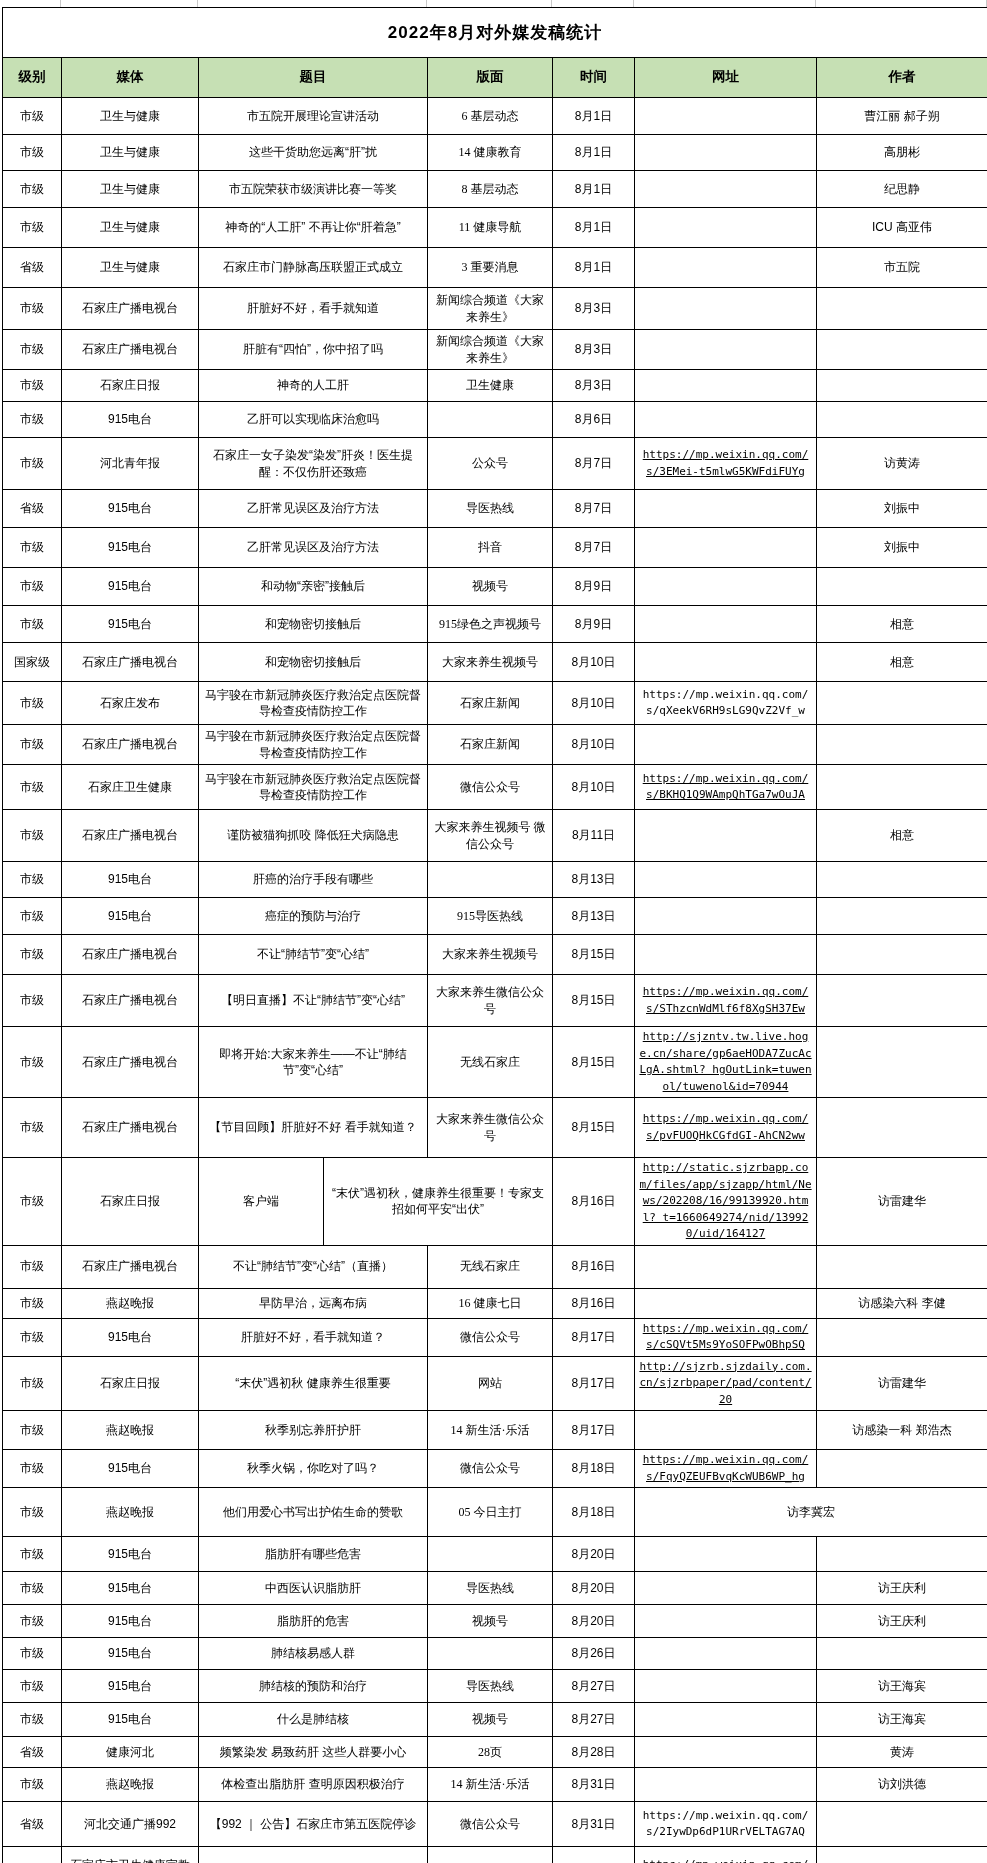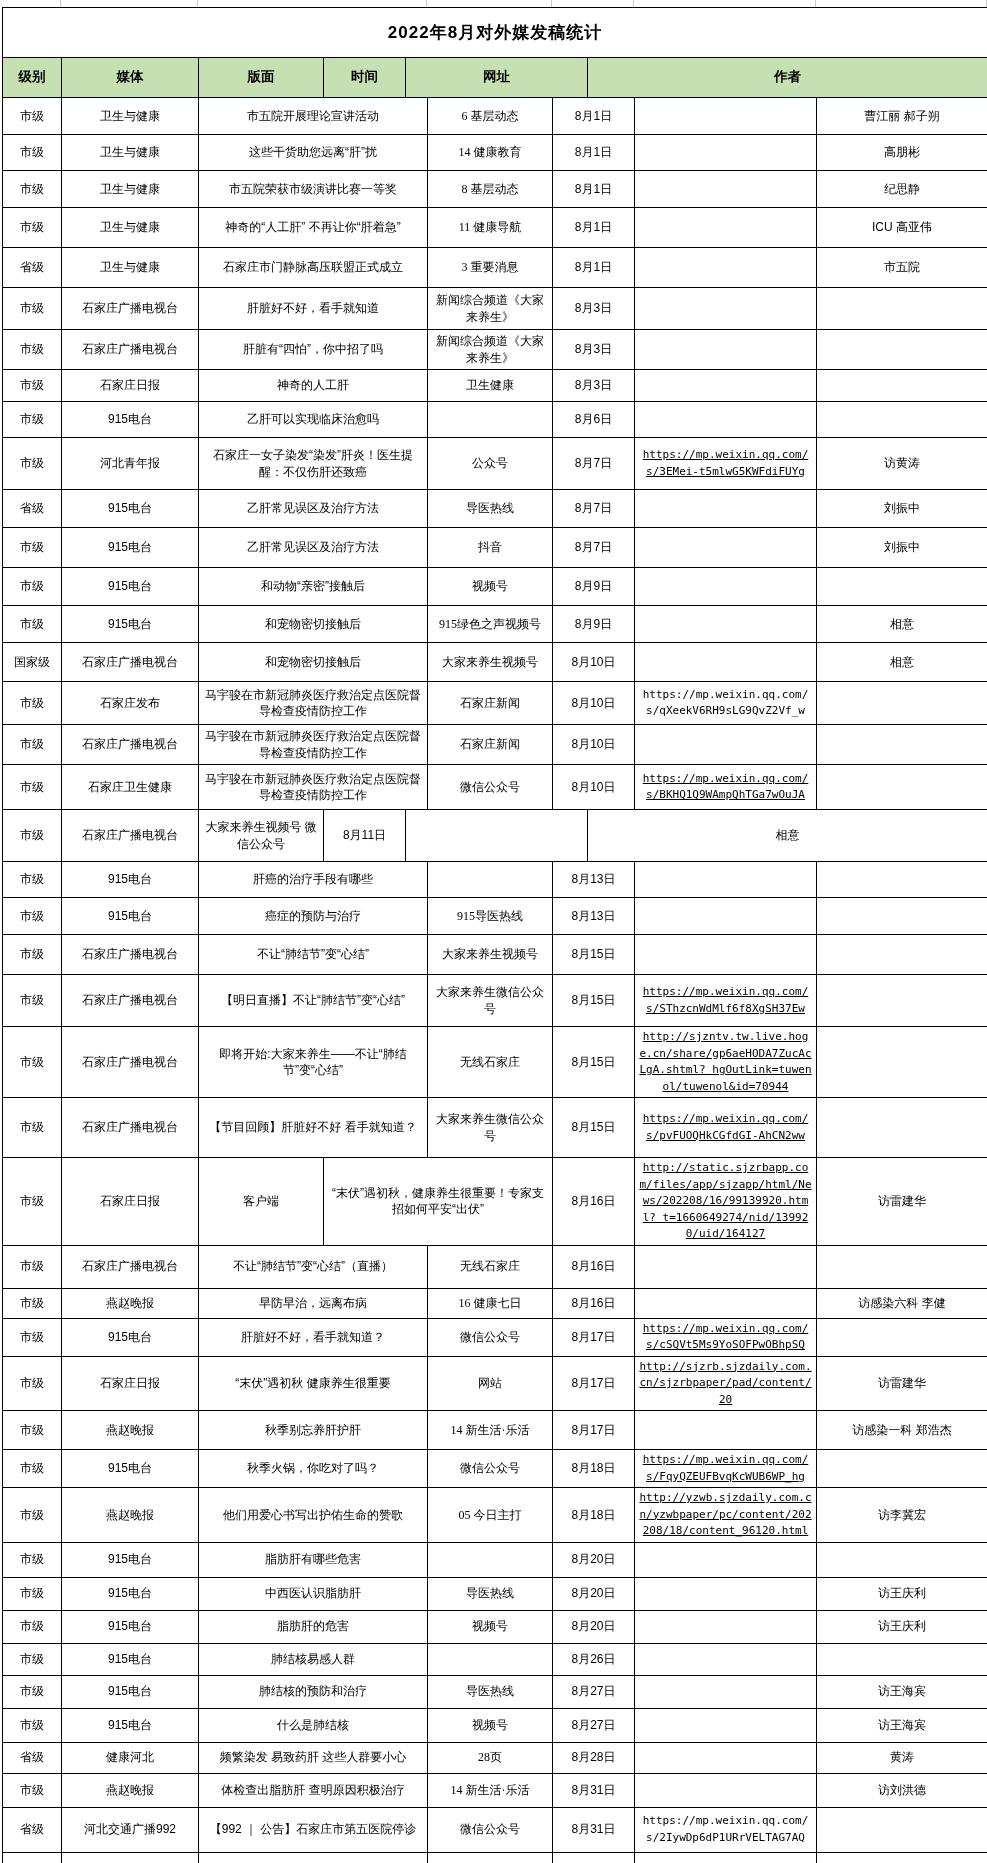--- a/index.html
+++ b/index.html
@@ -40,20 +40,21 @@
     <div class="gcell c5"></div>
     <div class="gcell c6"></div>
   </div>
 
   <div class="xtable">
     <div class="title-row">2022年8月对外媒发稿统计</div>
 
     <div class="header-row">
       <div class="cell c0">级别</div>
       <div class="cell c1">媒体</div>
+      <div class="cell c2">题目</div>
       <div class="cell c3">版面</div>
       <div class="cell c4">时间</div>
       <div class="cell c5">网址</div>
       <div class="cell c6">作者</div>
     </div>
 
     <div id="rows">
         <div class="row" style="min-height: 37px;">
           <div class="cell c0">市级</div>
           <div class="cell c1">卫生与健康</div>
@@ -218,20 +219,21 @@
           <div class="cell c3">微信公众号</div>
           <div class="cell c4">8月10日</div>
           <div class="cell c5">
             <span class="url-text url-underline">https://mp.weixin.qq.com/s/BKHQ1Q9WAmpQhTGa7wOuJA</span>
           </div>
           <div class="cell c6"></div>
         </div>
         <div class="row" style="min-height: 52px;">
           <div class="cell c0">市级</div>
           <div class="cell c1">石家庄广播电视台</div>
+          <div class="cell c2">谨防被猫狗抓咬 降低狂犬病隐患</div>
           <div class="cell c3">大家来养生视频号 微信公众号</div>
           <div class="cell c4">8月11日</div>
           <div class="cell c5"></div>
           <div class="cell c6">相意</div>
         </div>
         <div class="row" style="min-height: 36px;">
           <div class="cell c0">市级</div>
           <div class="cell c1">915电台</div>
           <div class="cell c2">肝癌的治疗手段有哪些</div>
           <div class="cell c3"></div>
@@ -360,23 +362,20 @@
             <span class="url-text url-underline">https://mp.weixin.qq.com/s/FqyQZEUFBvqKcWUB6WP_hg</span>
           </div>
           <div class="cell c6"></div>
         </div>
         <div class="row" style="min-height: 49px;">
           <div class="cell c0">市级</div>
           <div class="cell c1">燕赵晚报</div>
           <div class="cell c2">他们用爱心书写出护佑生命的赞歌</div>
           <div class="cell c3">05 今日主打</div>
           <div class="cell c4">8月18日</div>
-          <div class="cell c5">
-            <span class="url-text url-underline">http://yzwb.sjzdaily.com.cn/yzwbpaper/pc/content/202208/18/content_96120.html</span>
-          </div>
           <div class="cell c6">访李冀宏</div>
         </div>
         <div class="row" style="min-height: 35px;">
           <div class="cell c0">市级</div>
           <div class="cell c1">915电台</div>
           <div class="cell c2">脂肪肝有哪些危害</div>
           <div class="cell c3"></div>
           <div class="cell c4">8月20日</div>
           <div class="cell c5"></div>
           <div class="cell c6"></div>

